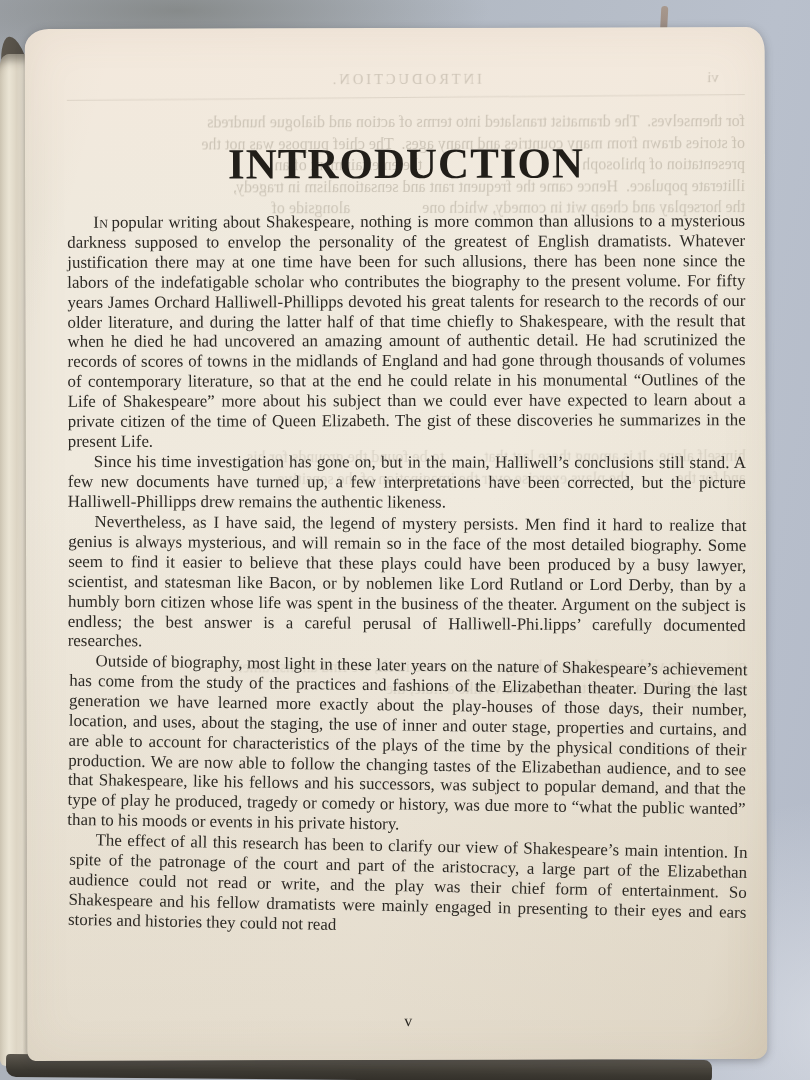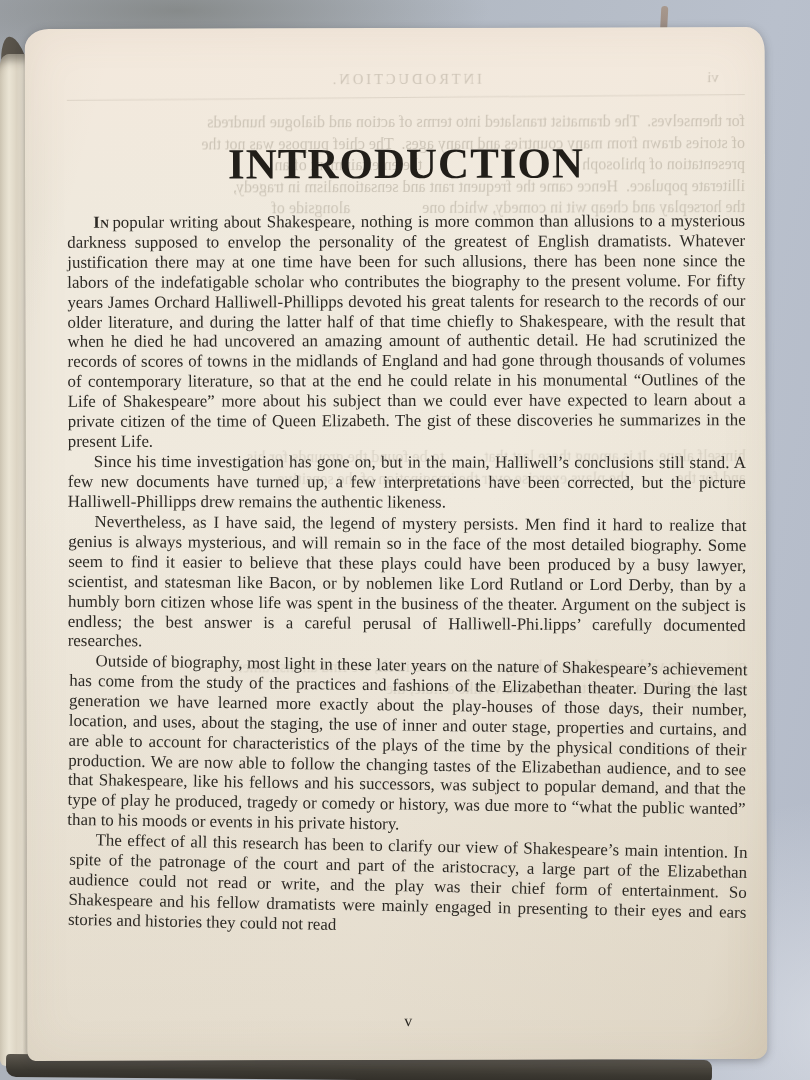--- a/index.html
+++ b/index.html
@@ -71,21 +71,21 @@
   .bodytext{
     position:absolute;left:0;top:184px;width:100%;z-index:2;
     color:var(--ink,#2d2a25);
     font-size:16.9px;line-height:19.9px;text-align:justify;
   }
   .bodytext p{margin:0;text-indent:26px;transform-origin:0 50%;}
   .bodytext p:nth-of-type(2){transform:rotate(.25deg);}
   .bodytext p:nth-of-type(3){transform:rotate(.5deg);}
   .bodytext p:nth-of-type(4){transform:rotate(.95deg);}
   .bodytext p:nth-of-type(5){transform:rotate(1.25deg);}
-  .lead{font-variant:small-caps;letter-spacing:.5px;margin-right:3px;font-weight:bold;}
+  .lead{font-variant:small-caps;letter-spacing:.5px;margin-right:3px;}
   .folio{
     position:absolute;left:0;top:984px;width:100%;text-align:center;z-index:2;
     font-size:16px;color:var(--ink,#2d2a25);
   }
 </style>
 </head>
 <body>
 
 <div class="fabric"></div>
 <div class="stain"></div>

